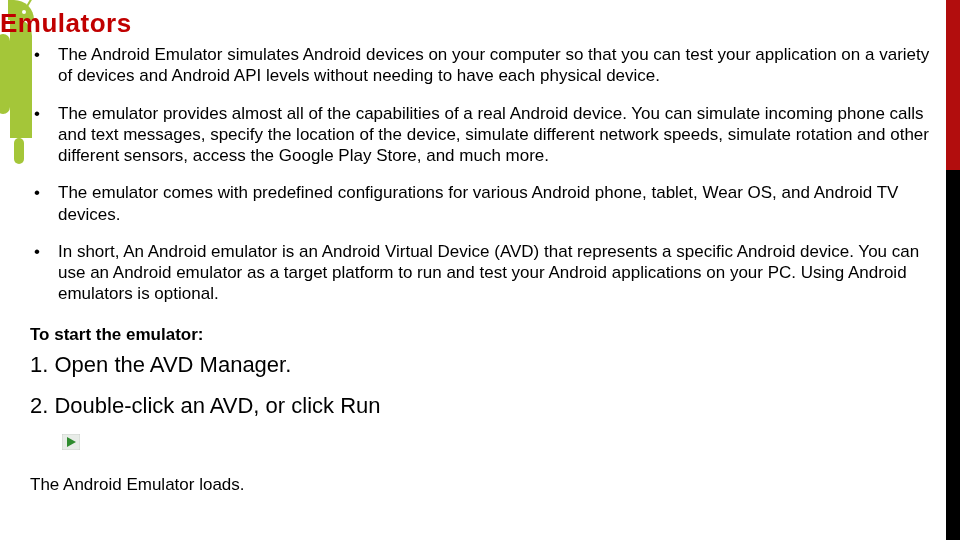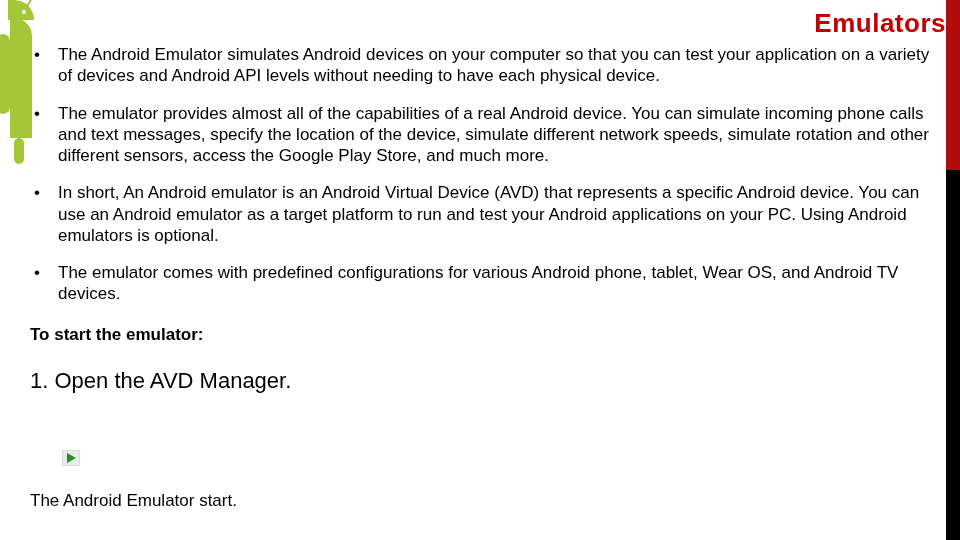--- a/index.html
+++ b/index.html
@@ -79,21 +79,21 @@
     width: 10px;
     height: 26px;
     background: #a4c639;
     border-radius: 5px;
   }
   .title {
     position: absolute;
     left: 0;
     right: 14px;
     top: 8px;
-    text-align: right;
+    text-align: left;
     font-family: "Arial Black", Arial, sans-serif;
     font-weight: 900;
     font-size: 26px;
     letter-spacing: 0.5px;
     color: #c00000;
   }
   .content {
     position: absolute;
     left: 30px;
     right: 22px;
@@ -115,21 +115,21 @@
     content: "•";
     position: absolute;
     left: 4px;
     top: 0;
     font-size: 17px;
   }
   .subhead {
     font-size: 17px;
     font-weight: bold;
     margin-top: 20px;
-    margin-bottom: 18px;
+    margin-bottom: 2px;
   }
   .step {
     font-size: 22px;
     line-height: 1.6;
     margin-bottom: 6px;
   }
   .run-icon {
     display: inline-block;
     vertical-align: middle;
     margin-left: 32px;
@@ -152,31 +152,32 @@
 <div class="android-body"></div>
 <div class="android-arm"></div>
 <div class="android-leg"></div>
 
 <h1 class="title">Emulators</h1>
 
 <div class="content">
   <ul class="bullets">
     <li>The Android Emulator simulates Android devices on your computer so that you can test your application on a variety of devices and Android API levels without needing to have each physical device.</li>
     <li>The emulator provides almost all of the capabilities of a real Android device. You can simulate incoming phone calls and text messages, specify the location of the device, simulate different network speeds, simulate rotation and other different sensors, access the Google Play Store, and much more.</li>
+    <li>The emulator comes with predefined configurations for various Android phone, tablet, Wear OS, and Android TV devices.</li>
     <li>In short, An Android emulator is an Android Virtual Device (AVD) that represents a specific Android device. You can use an Android emulator as a target platform to run and test your Android applications on your PC. Using Android emulators is optional.</li>
-    <li>The emulator comes with predefined configurations for various Android phone, tablet, Wear OS, and Android TV devices.</li>
   </ul>
 
   <div class="subhead">To start the emulator:</div>
 
   <div class="step">1. Open the AVD Manager.</div>
   <div class="step">
+    <span>2. Double-click an AVD, or click Run</span>
     <br>
     <span class="run-icon">
       <svg width="18" height="16" viewBox="0 0 18 16">
         <rect x="0" y="0" width="18" height="16" fill="#e8ece8" stroke="#b5b9b5" stroke-width="0.5"></rect>
         <polygon points="5,3 5,13 14,8" fill="#2e8b2e"></polygon>
       </svg>
     </span>
   </div>
 
-  <div class="closing">The Android Emulator start.</div>
+  <div class="closing">The Android Emulator loads.</div>
 </div>
 
 </body></html>

